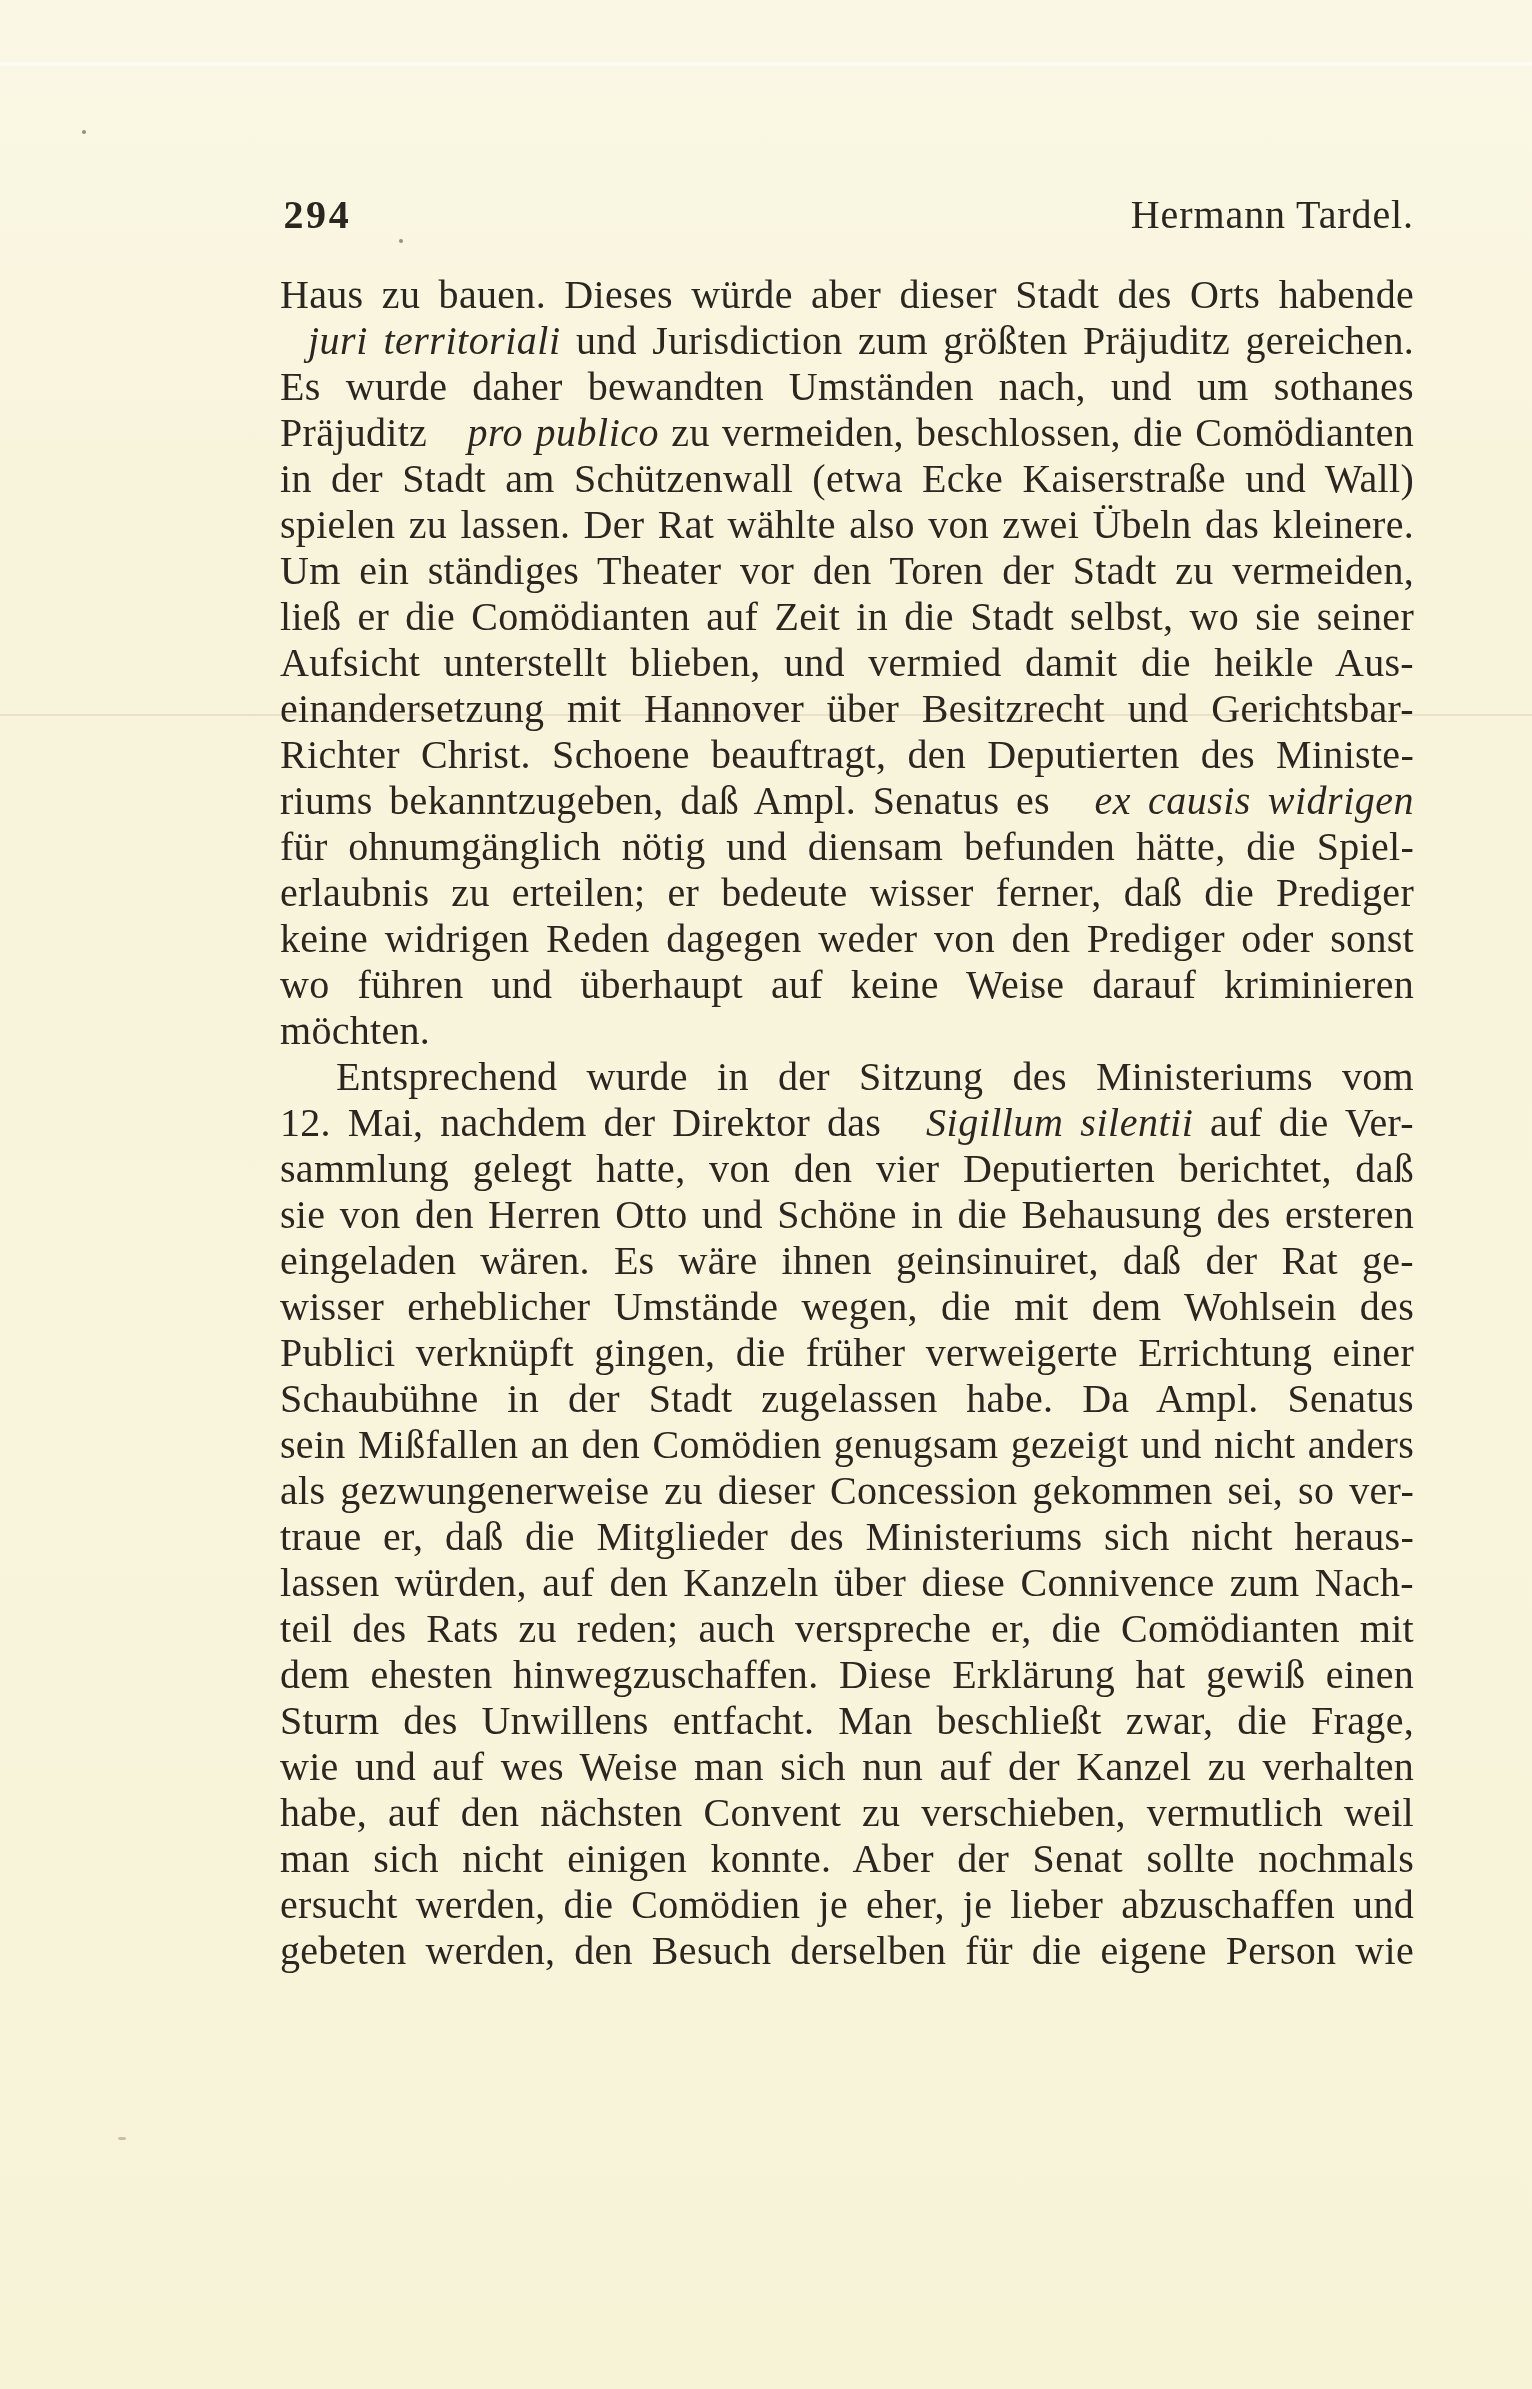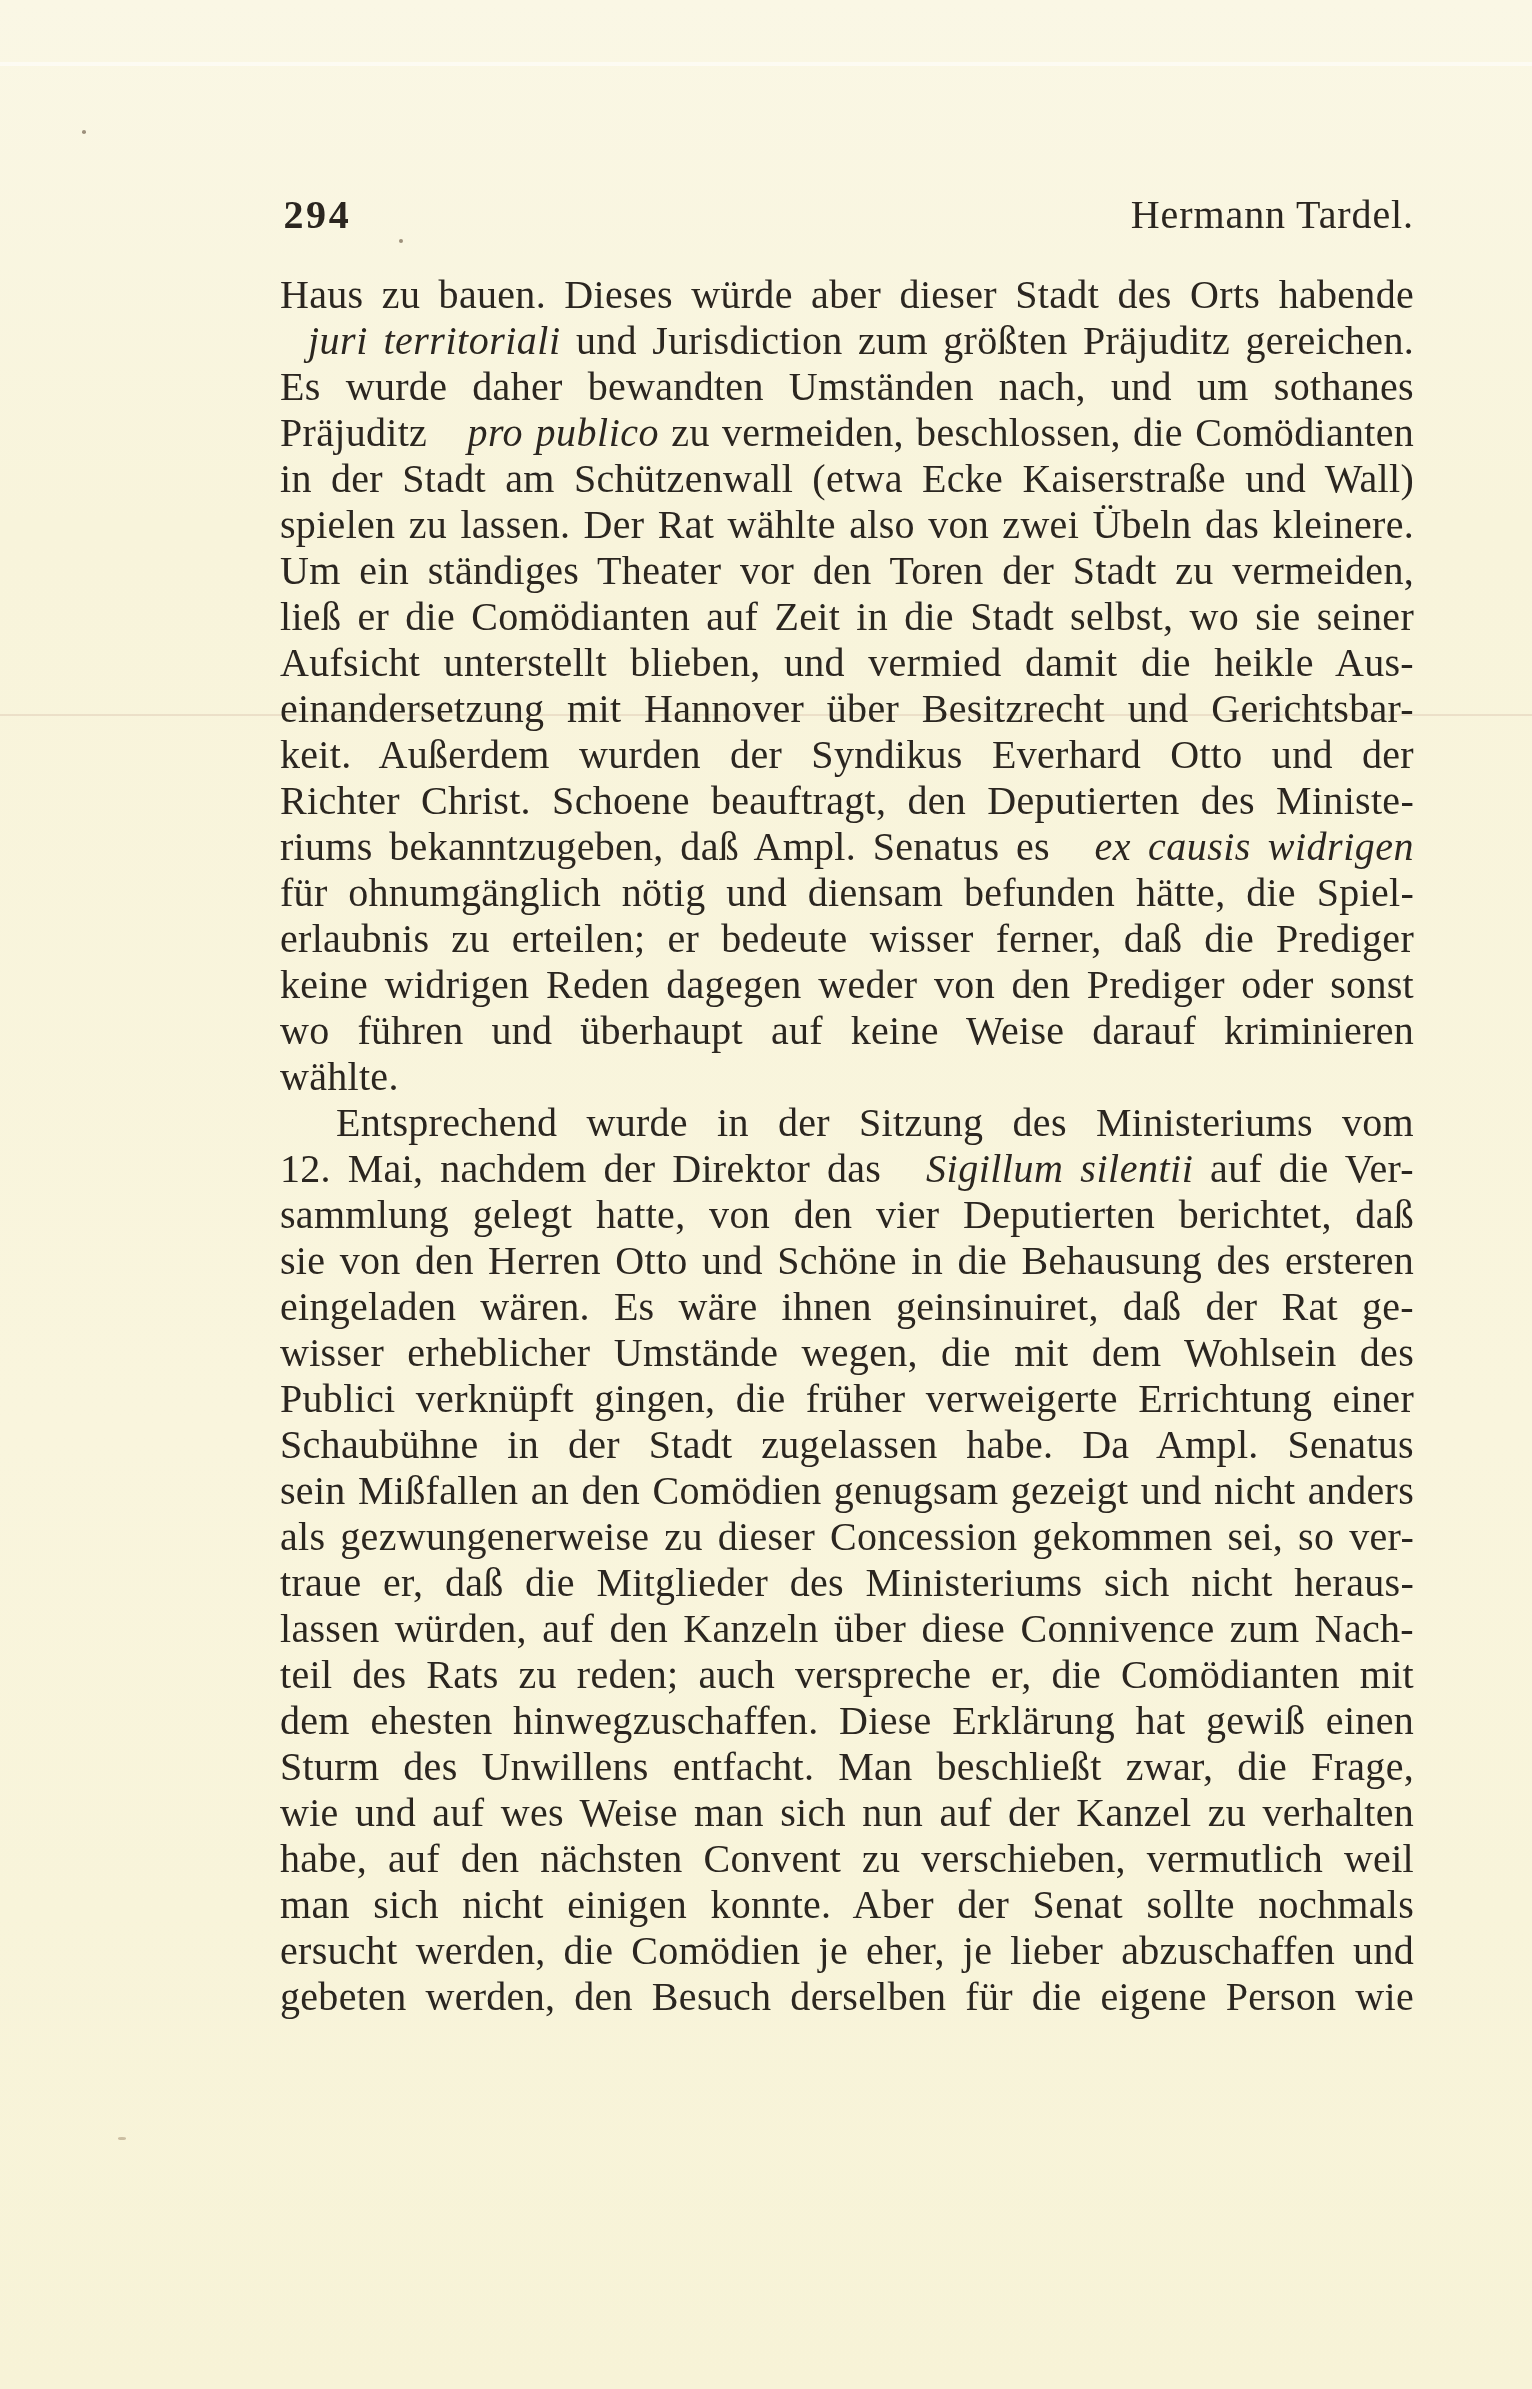--- a/index.html
+++ b/index.html
@@ -82,28 +82,27 @@
       <div class="line"><span>Haus zu bauen. Dieses würde aber dieser Stadt des Orts habende</span></div>
       <div class="line"><em>juri territoriali</em><span> und Jurisdiction zum größten Präjuditz gereichen.</span></div>
       <div class="line"><span>Es wurde daher bewandten Umständen nach, und um sothanes</span></div>
       <div class="line"><span>Präjuditz </span><em>pro publico</em><span> zu vermeiden, beschlossen, die Comödianten</span></div>
       <div class="line"><span>in der Stadt am Schützenwall (etwa Ecke Kaiserstraße und Wall)</span></div>
       <div class="line"><span>spielen zu lassen. Der Rat wählte also von zwei Übeln das kleinere.</span></div>
       <div class="line"><span>Um ein ständiges Theater vor den Toren der Stadt zu vermeiden,</span></div>
       <div class="line"><span>ließ er die Comödianten auf Zeit in die Stadt selbst, wo sie seiner</span></div>
       <div class="line"><span>Aufsicht unterstellt blieben, und vermied damit die heikle Aus-</span></div>
       <div class="line"><span>einandersetzung mit Hannover über Besitzrecht und Gerichtsbar-</span></div>
-      <div class="line"><span>keit. Außerdem wurden der Syndikus Everhard Otto und der</span></div>
       <div class="line"><span>Richter Christ. Schoene beauftragt, den Deputierten des Ministe-</span></div>
       <div class="line"><span>riums bekanntzugeben, daß Ampl. Senatus es </span><em>ex causis widrigen</em></div>
       <div class="line"><span>für ohnumgänglich nötig und diensam befunden hätte, die Spiel-</span></div>
       <div class="line"><span>erlaubnis zu erteilen; er bedeute wisser ferner, daß die Prediger</span></div>
       <div class="line"><span>keine widrigen Reden dagegen weder von den Prediger oder sonst</span></div>
       <div class="line"><span>wo führen und überhaupt auf keine Weise darauf kriminieren</span></div>
-      <div class="line endpara"><span>wählte.</span></div>
+      <div class="line endpara"><span>möchten.</span></div>
       <div class="line indent"><span>Entsprechend wurde in der Sitzung des Ministeriums vom</span></div>
       <div class="line"><span>12. Mai, nachdem der Direktor das </span><em>Sigillum silentii</em><span> auf die Ver-</span></div>
       <div class="line"><span>sammlung gelegt hatte, von den vier Deputierten berichtet, daß</span></div>
       <div class="line"><span>sie von den Herren Otto und Schöne in die Behausung des ersteren</span></div>
       <div class="line"><span>eingeladen wären. Es wäre ihnen geinsinuiret, daß der Rat ge-</span></div>
       <div class="line"><span>wisser erheblicher Umstände wegen, die mit dem Wohlsein des</span></div>
       <div class="line"><span>Publici verknüpft gingen, die früher verweigerte Errichtung einer</span></div>
       <div class="line"><span>Schaubühne in der Stadt zugelassen habe. Da Ampl. Senatus</span></div>
       <div class="line"><span>sein Mißfallen an den Comödien genugsam gezeigt und nicht anders</span></div>
       <div class="line"><span>als gezwungenerweise zu dieser Concession gekommen sei, so ver-</span></div>

